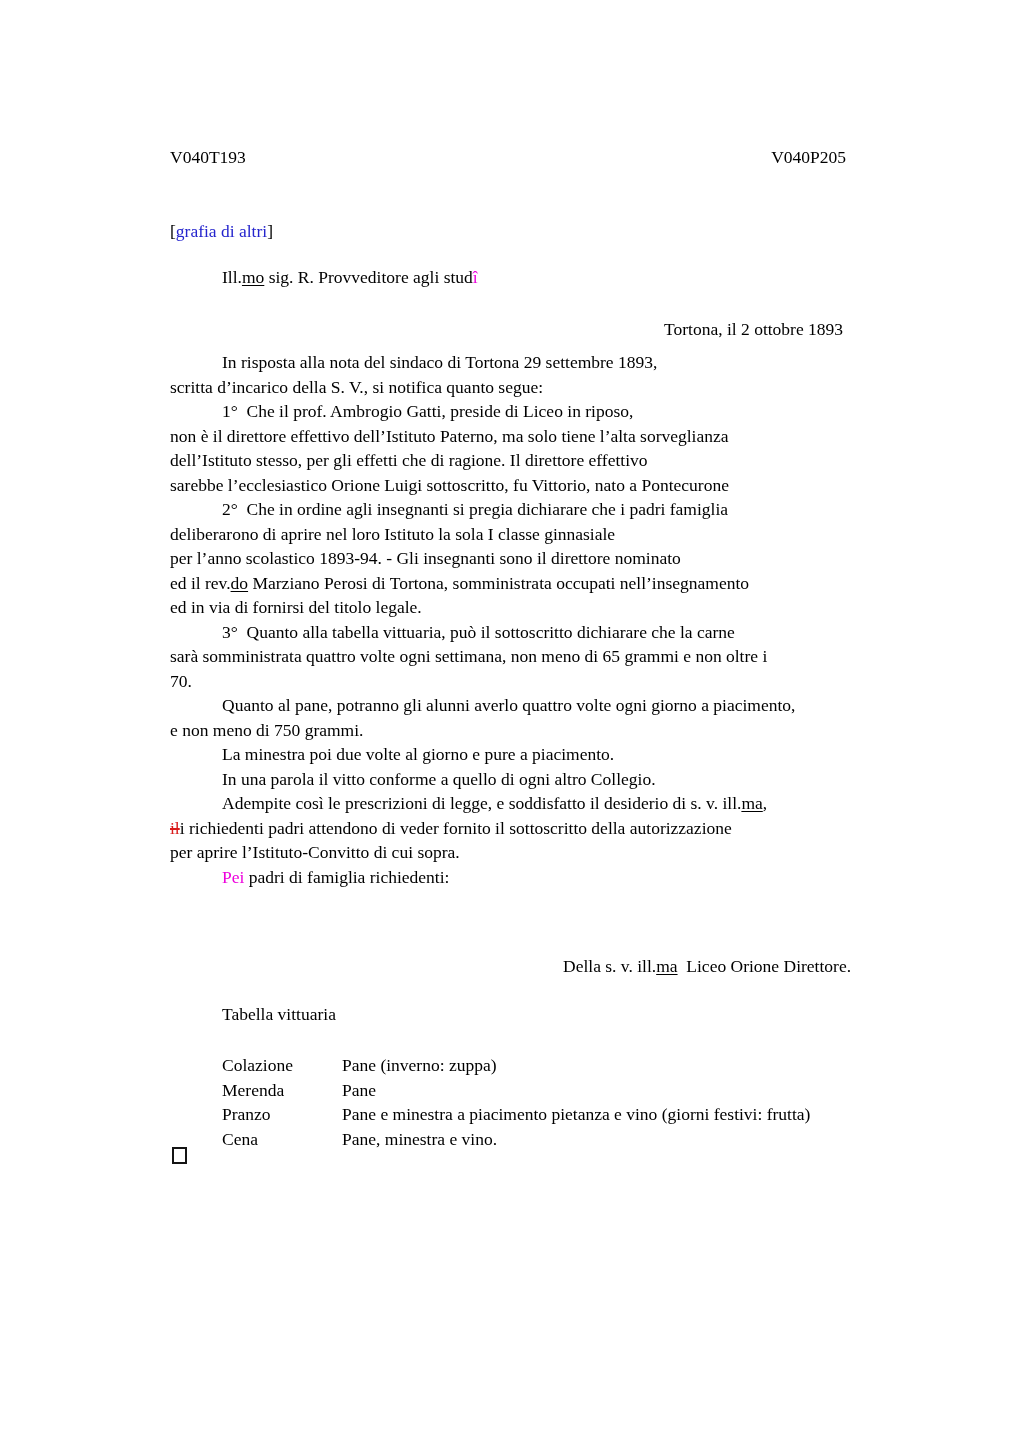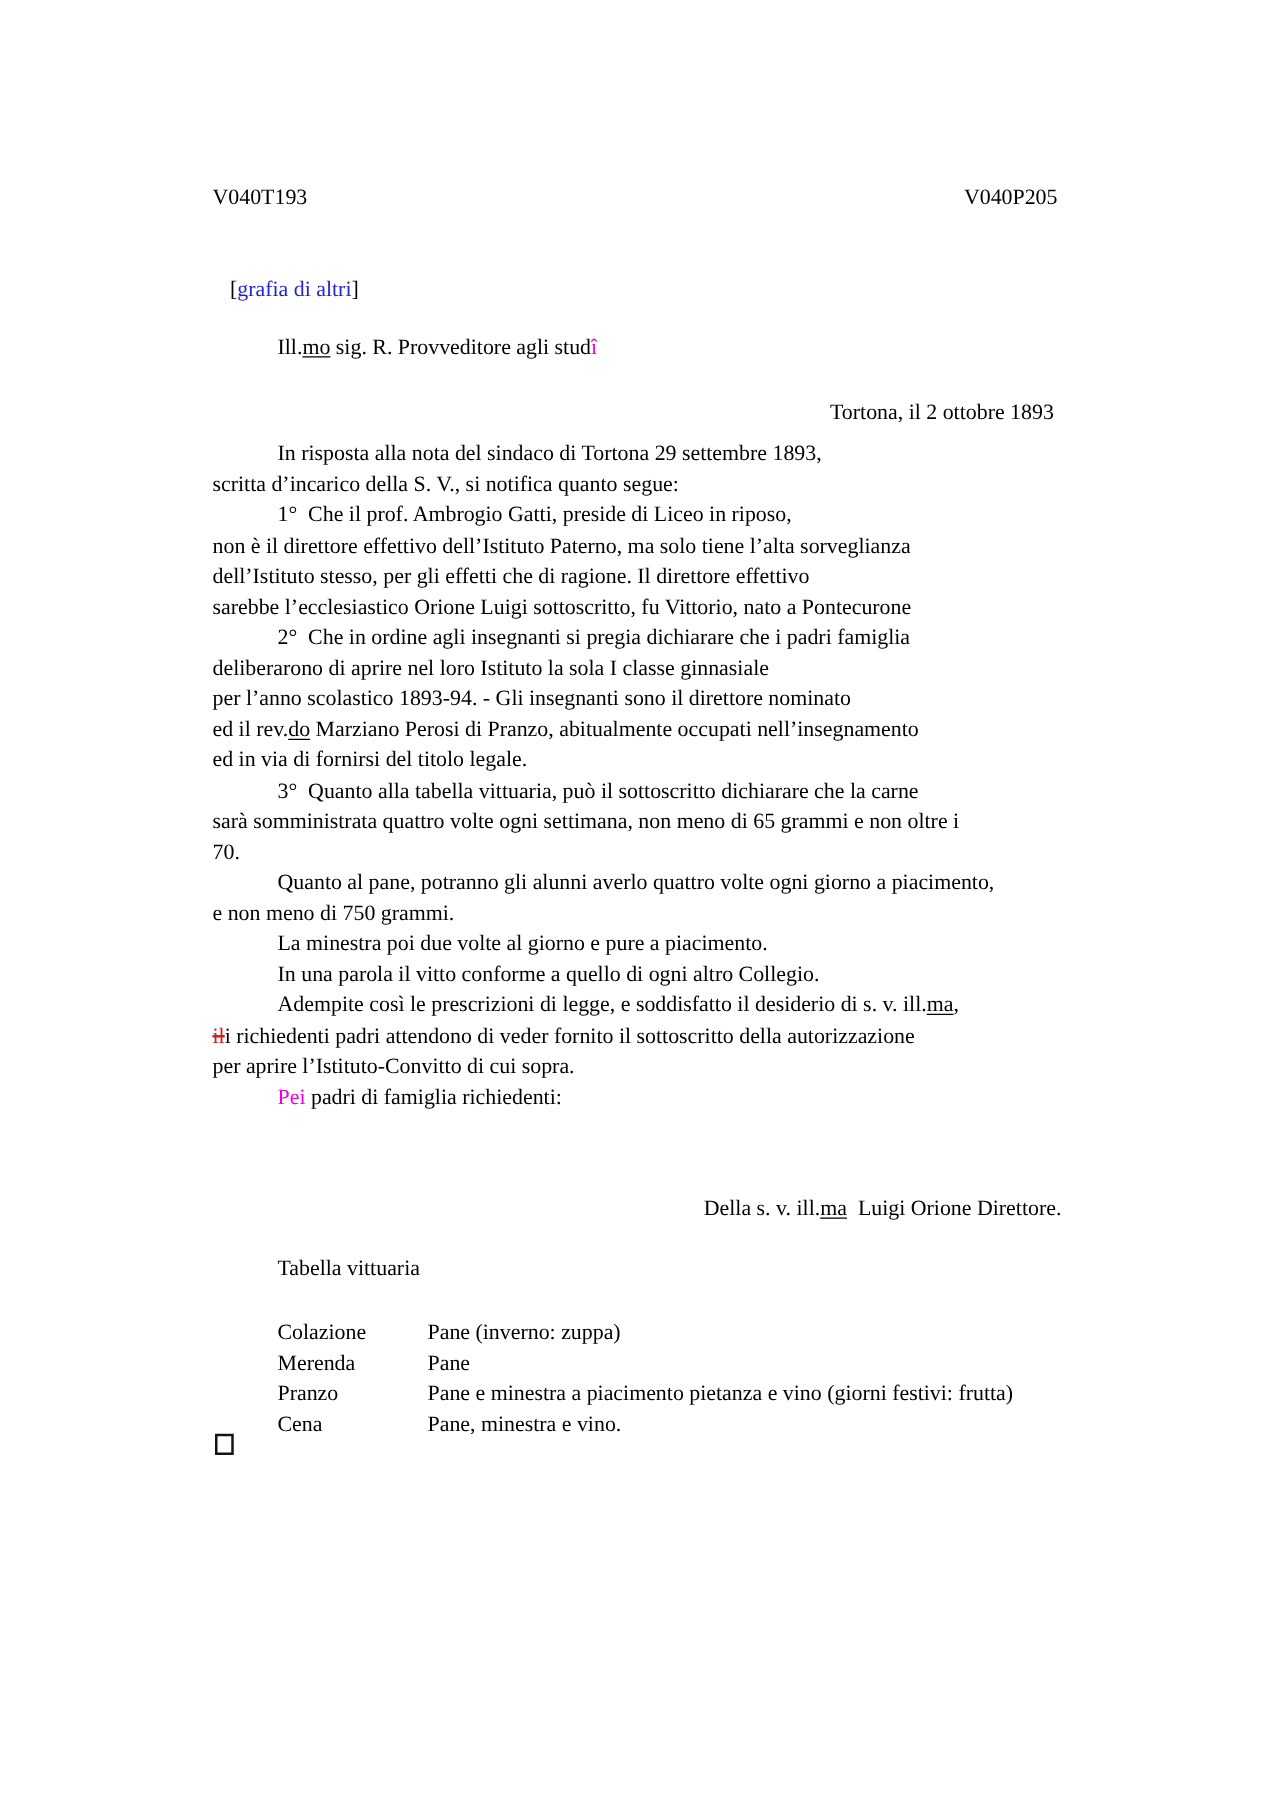--- a/index.html
+++ b/index.html
@@ -10,21 +10,21 @@
     background: var(--paper, #ffffff);
     color: var(--ink, #000000);
     font-family: "Liberation Serif", "DejaVu Serif", serif;
     font-size: 17.5px;
     line-height: 24.5px;
     overflow: hidden;
     padding-left: 29px;
   }
   .abs { position: absolute; }
   .header-row { left: 170px; top: 145px; width: 676px; display: flex; justify-content: space-between; }
-  .annotation { left: 184px; top: 219px; white-space: pre; text-align: right; }
+  .annotation { left: 170px; top: 219px; white-space: pre; text-align: right; }
   .salutation { left: 222px; top: 265px; }
   .dateline   { left: 664px; top: 317px; white-space: pre; }
   .body-block { left: 170px; top: 350px; width: 780px; }
   .signature  { left: 563px; top: 954px; }
   .table-title { left: 222px; top: 1002px; white-space: pre; }
   .meal-table { left: 222px; top: 1053px; }
   .trow { display: flex; white-space: pre; align-items: center; }
   .tlabel { width: 120px; flex: 0 0 120px; }
   .line { white-space: pre; }
   .ind { padding-left: 52px; }
@@ -59,37 +59,37 @@
   <div class="abs body-block">
       <div class="line ind"><span>In risposta alla nota del sindaco di Tortona 29 settembre 1893,</span></div>
       <div class="line"><span>scritta d’incarico della S. V., si notifica quanto segue:</span></div>
       <div class="line ind"><span>1°  Che il prof. Ambrogio Gatti, preside di Liceo in riposo,</span></div>
       <div class="line"><span>non è il direttore effettivo dell’Istituto Paterno, ma solo tiene l’alta sorveglianza</span></div>
       <div class="line"><span>dell’Istituto stesso, per gli effetti che di ragione. Il direttore effettivo</span></div>
       <div class="line"><span>sarebbe l’ecclesiastico Orione Luigi sottoscritto, fu Vittorio, nato a Pontecurone</span></div>
       <div class="line ind"><span>2°  Che in ordine agli insegnanti si pregia dichiarare che i padri famiglia</span></div>
       <div class="line"><span>deliberarono di aprire nel loro Istituto la sola I classe ginnasiale</span></div>
       <div class="line"><span>per l’anno scolastico 1893-94. - Gli insegnanti sono il direttore nominato</span></div>
-      <div class="line"><span>ed il rev.</span><span class="u">do</span><span> Marziano Perosi di Pranzo, abitualmente occupati nell’insegnamento</span></div>
+      <div class="line"><span>ed il rev.</span><span class="u">do</span><span> Marziano Perosi di Tortona, somministrata occupati nell’insegnamento</span></div>
       <div class="line"><span>ed in via di fornirsi del titolo legale.</span></div>
       <div class="line ind"><span>3°  Quanto alla tabella vittuaria, può il sottoscritto dichiarare che la carne</span></div>
       <div class="line"><span>sarà somministrata quattro volte ogni settimana, non meno di 65 grammi e non oltre i</span></div>
       <div class="line"><span>70.</span></div>
       <div class="line ind"><span>Quanto al pane, potranno gli alunni averlo quattro volte ogni giorno a piacimento,</span></div>
       <div class="line"><span>e non meno di 750 grammi.</span></div>
       <div class="line ind"><span>La minestra poi due volte al giorno e pure a piacimento.</span></div>
       <div class="line ind"><span>In una parola il vitto conforme a quello di ogni altro Collegio.</span></div>
       <div class="line ind"><span>Adempite così le prescrizioni di legge, e soddisfatto il desiderio di s. v. ill.</span><span class="u">ma</span><span>,</span></div>
       <div class="line"><span class="rs">il</span><span>i richiedenti padri attendono di veder fornito il sottoscritto della autorizzazione</span></div>
       <div class="line"><span>per aprire l’Istituto-Convitto di cui sopra.</span></div>
       <div class="line ind"><span class="m">Pei</span><span> padri di famiglia richiedenti:</span></div>
     </div>
 
   <div class="abs signature">
-      <div class="line"><span>Della s. v. ill.</span><span class="u">ma</span><span>  Luigi Orione Direttore.</span></div>
+      <div class="line"><span>Della s. v. ill.</span><span class="u">ma</span><span>  Liceo Orione Direttore.</span></div>
     </div>
 
   <div class="abs table-title">Tabella vittuaria</div>
 
   <div class="abs meal-table">
     <div class="trow"><span class="tlabel">Colazione</span><span>Pane (inverno: zuppa)</span></div>
     <div class="trow"><span class="tlabel">Merenda</span><span>Pane</span></div>
     <div class="trow"><span class="tlabel">Pranzo</span><span>Pane e minestra a piacimento pietanza e vino (giorni festivi: frutta)</span></div>
     <div class="trow"><span class="tlabel">Cena</span><span>Pane, minestra e vino.</span></div>
   </div>

